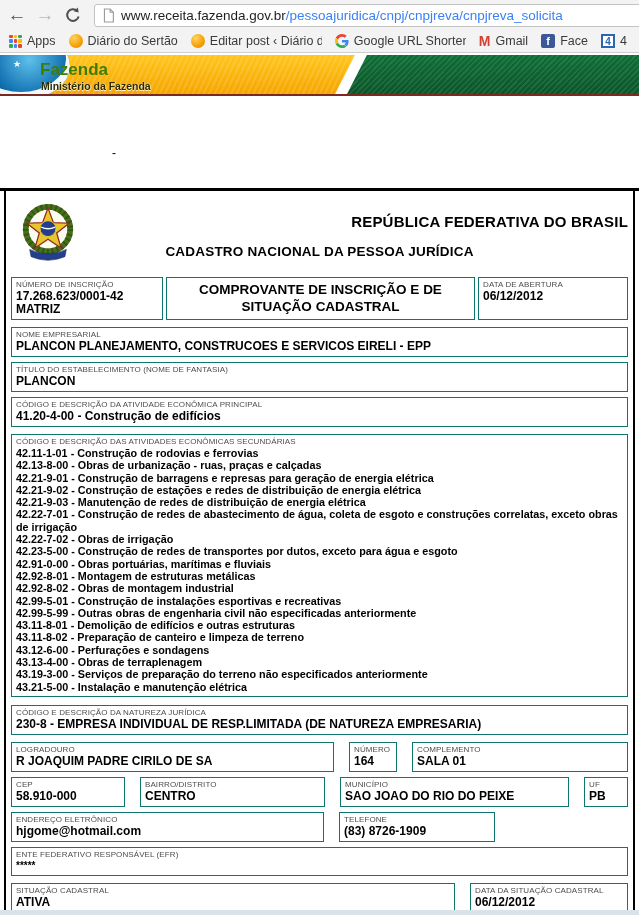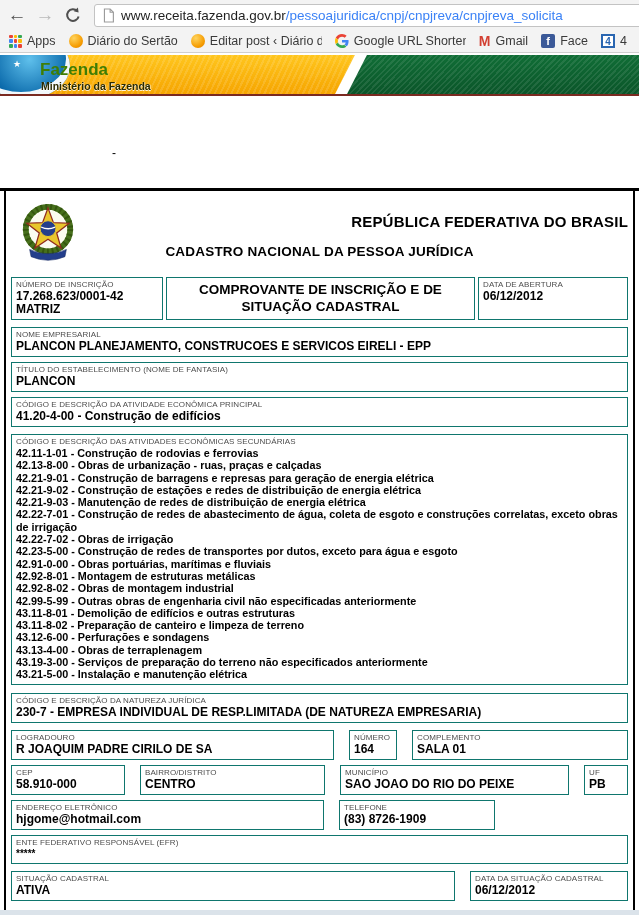--- a/index.html
+++ b/index.html
@@ -234,35 +234,36 @@
               <div class="sec-item">42.13-8-00 - Obras de urbanização - ruas, praças e calçadas</div>
               <div class="sec-item">42.21-9-01 - Construção de barragens e represas para geração de energia elétrica</div>
               <div class="sec-item">42.21-9-02 - Construção de estações e redes de distribuição de energia elétrica</div>
               <div class="sec-item">42.21-9-03 - Manutenção de redes de distribuição de energia elétrica</div>
               <div class="sec-item">42.22-7-01 - Construção de redes de abastecimento de água, coleta de esgoto e construções correlatas, exceto obras de irrigação</div>
               <div class="sec-item">42.22-7-02 - Obras de irrigação</div>
               <div class="sec-item">42.23-5-00 - Construção de redes de transportes por dutos, exceto para água e esgoto</div>
               <div class="sec-item">42.91-0-00 - Obras portuárias, marítimas e fluviais</div>
               <div class="sec-item">42.92-8-01 - Montagem de estruturas metálicas</div>
               <div class="sec-item">42.92-8-02 - Obras de montagem industrial</div>
+              <div class="sec-item">42.99-5-01 - Construção de instalações esportivas e recreativas</div>
               <div class="sec-item">42.99-5-99 - Outras obras de engenharia civil não especificadas anteriormente</div>
               <div class="sec-item">43.11-8-01 - Demolição de edifícios e outras estruturas</div>
               <div class="sec-item">43.11-8-02 - Preparação de canteiro e limpeza de terreno</div>
               <div class="sec-item">43.12-6-00 - Perfurações e sondagens</div>
               <div class="sec-item">43.13-4-00 - Obras de terraplenagem</div>
               <div class="sec-item">43.19-3-00 - Serviços de preparação do terreno não especificados anteriormente</div>
               <div class="sec-item">43.21-5-00 - Instalação e manutenção elétrica</div>
             </div>
         </div>
       </div>
 
       <div class="row mb7">
         <div class="box b-full">
           <div class="lbl">CÓDIGO E DESCRIÇÃO DA NATUREZA JURÍDICA</div>
-          <div class="val">230-7 - EMPRESA INDIVIDUAL DE RESP.LIMITADA (DE NATUREZA EMPRESARIA)</div>
+          <div class="val">230-8 - EMPRESA INDIVIDUAL DE RESP.LIMITADA (DE NATUREZA EMPRESARIA)</div>
         </div>
       </div>
 
       <div class="row g15">
         <div class="box b-logr">
           <div class="lbl">LOGRADOURO</div>
           <div class="val">R JOAQUIM PADRE CIRILO DE SA</div>
         </div>
         <div class="box b-numero">
           <div class="lbl">NÚMERO</div>

